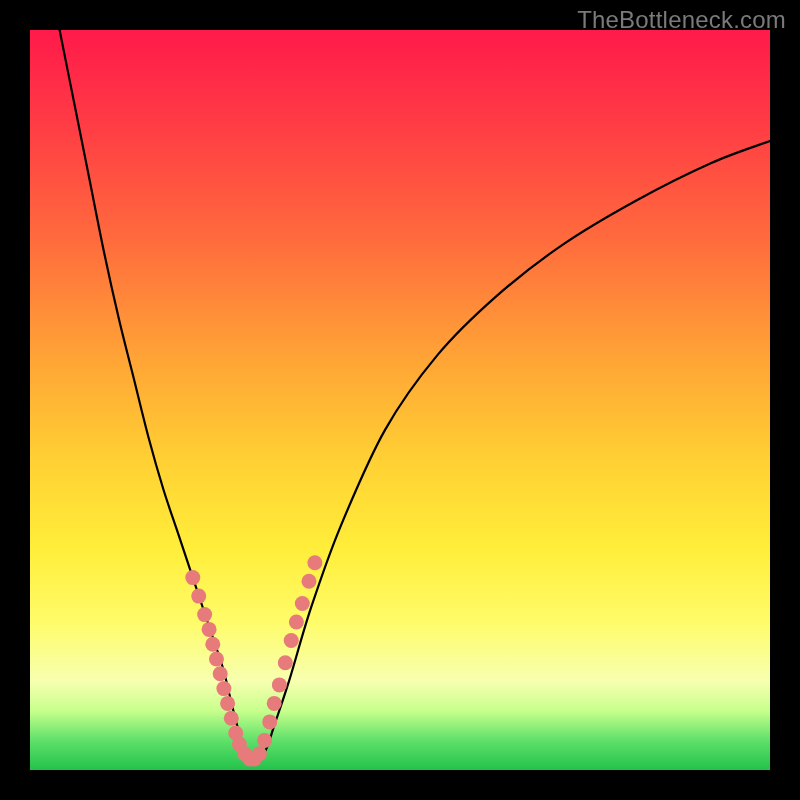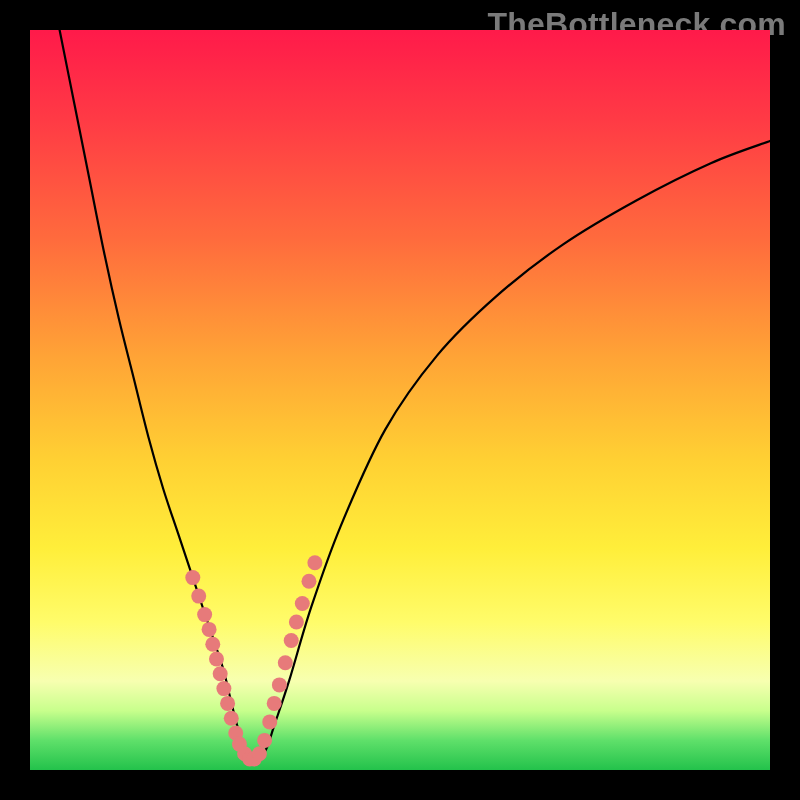--- a/index.html
+++ b/index.html
@@ -37,22 +37,22 @@
       #c8ff8c 92%,
       #5fe06a 96%,
       #23c24b 100%
     );
   }
   .watermark {
     position: absolute;
     top: 6px;
     right: 14px;
     color: #7a7a7a;
-    font-size: 32px;
-    font-weight: 700;
+    font-size: 24px;
+    font-weight: 400;
     letter-spacing: 0.2px;
     user-select: none;
   }
   svg.curve {
     position: absolute;
     inset: 0;
     width: 740px;
     height: 740px;
     overflow: visible;
   }

